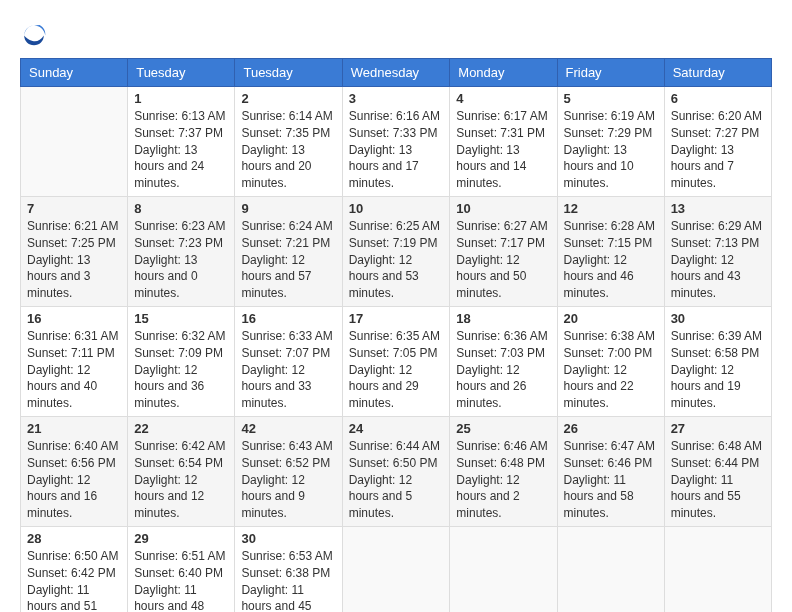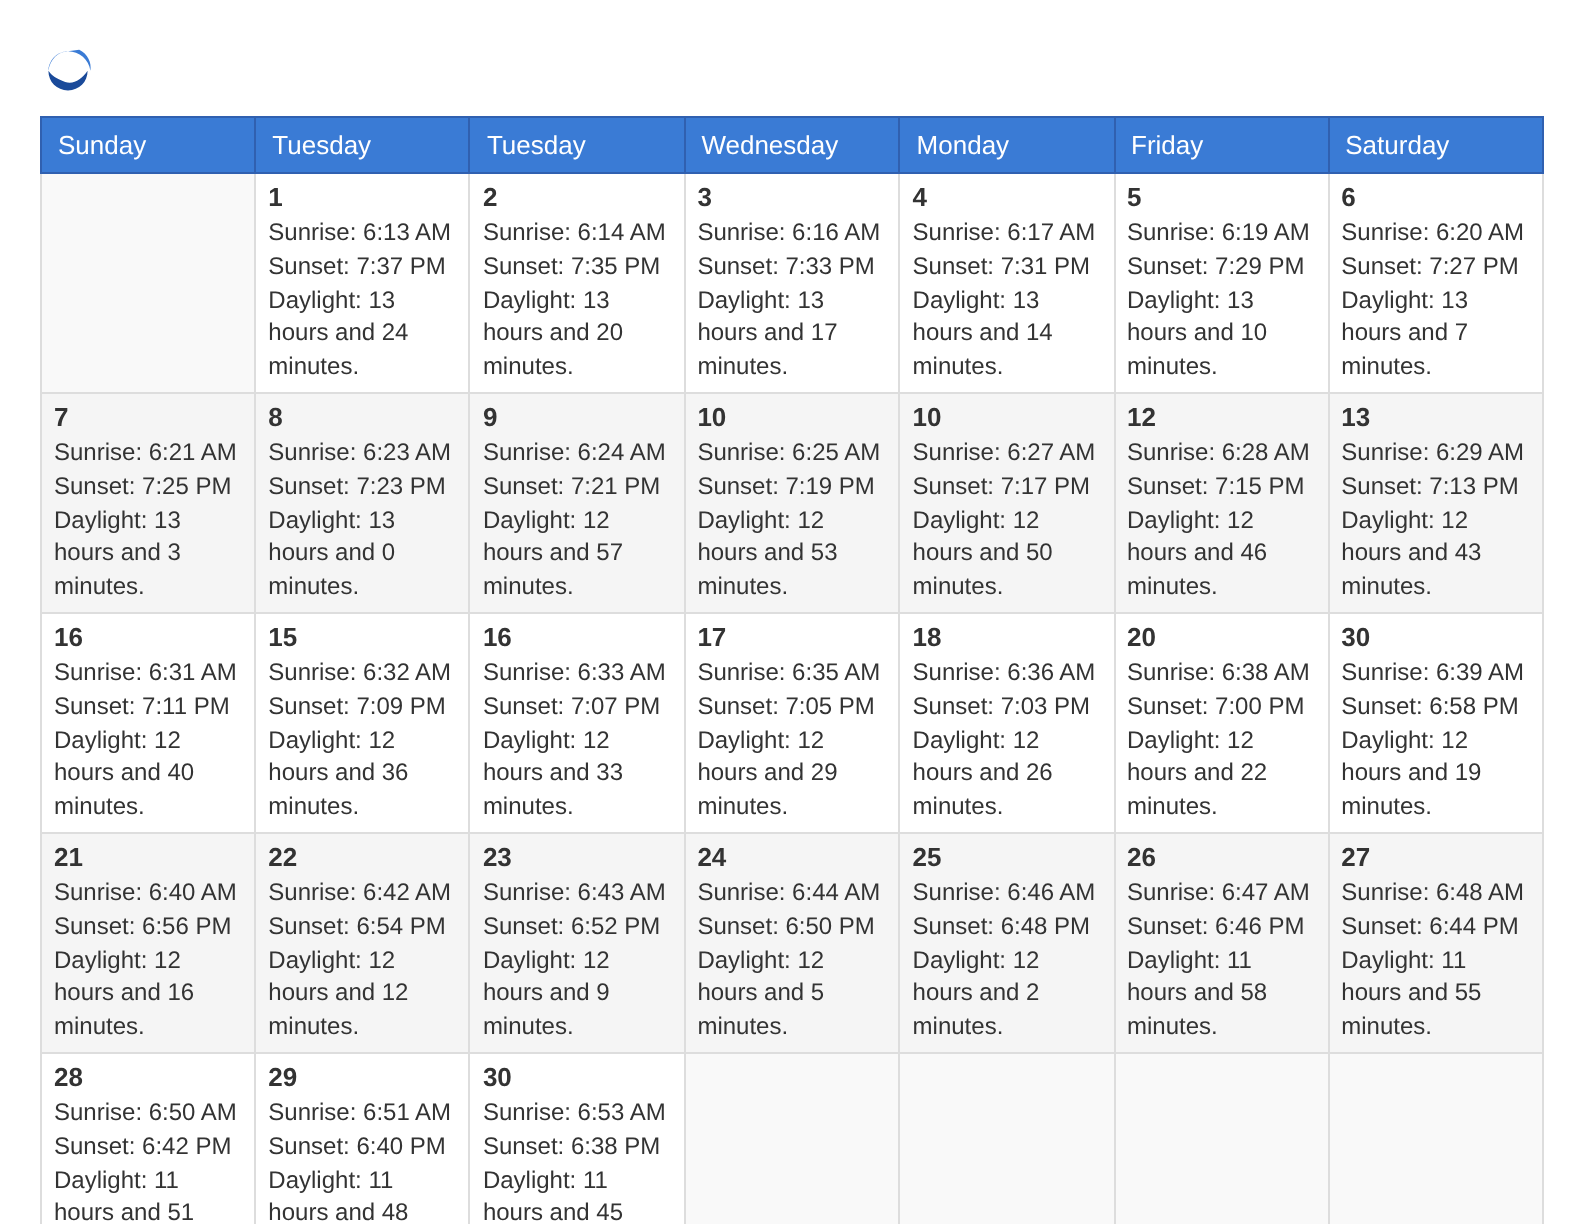--- a/index.html
+++ b/index.html
@@ -215,21 +215,21 @@
       <tr class="row-alt">
         <td>
           <span class="day-number">21</span>
           <div class="day-info">Sunrise: 6:40 AM<br>Sunset: 6:56 PM<br>Daylight: 12 hours and 16 minutes.</div>
         </td>
         <td>
           <span class="day-number">22</span>
           <div class="day-info">Sunrise: 6:42 AM<br>Sunset: 6:54 PM<br>Daylight: 12 hours and 12 minutes.</div>
         </td>
         <td>
-          <span class="day-number">23</span>
+          <span class="day-number">42</span>
           <div class="day-info">Sunrise: 6:43 AM<br>Sunset: 6:52 PM<br>Daylight: 12 hours and 9 minutes.</div>
         </td>
         <td>
           <span class="day-number">24</span>
           <div class="day-info">Sunrise: 6:44 AM<br>Sunset: 6:50 PM<br>Daylight: 12 hours and 5 minutes.</div>
         </td>
         <td>
           <span class="day-number">25</span>
           <div class="day-info">Sunrise: 6:46 AM<br>Sunset: 6:48 PM<br>Daylight: 12 hours and 2 minutes.</div>
         </td>

